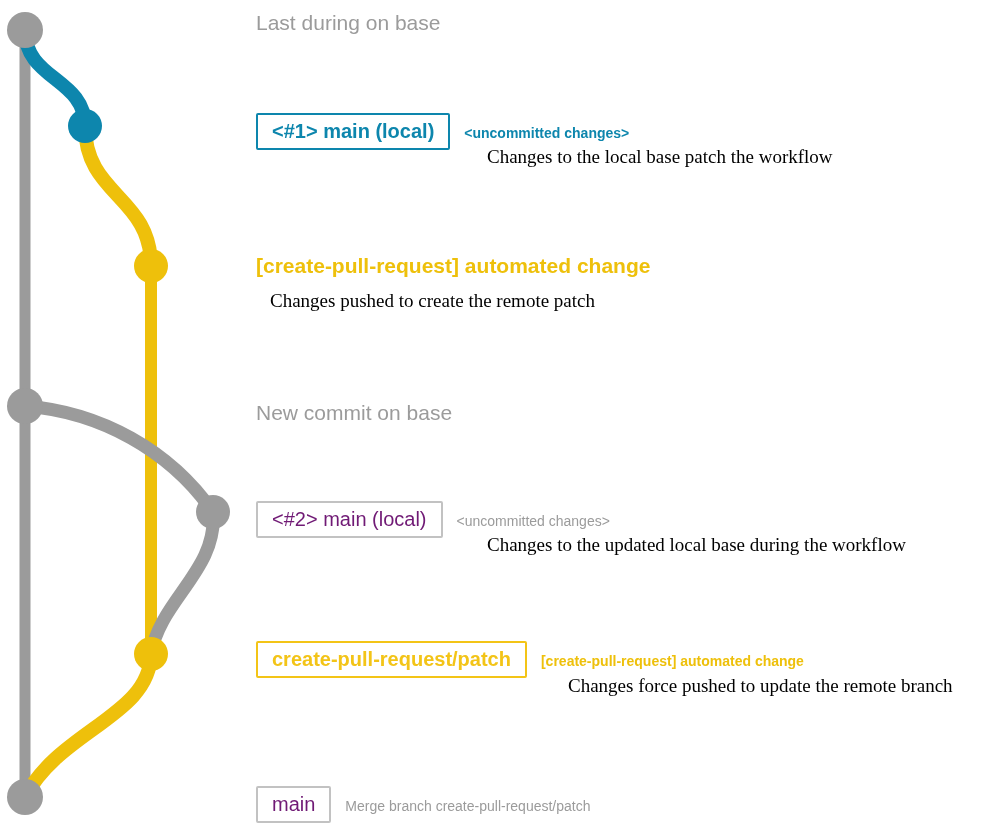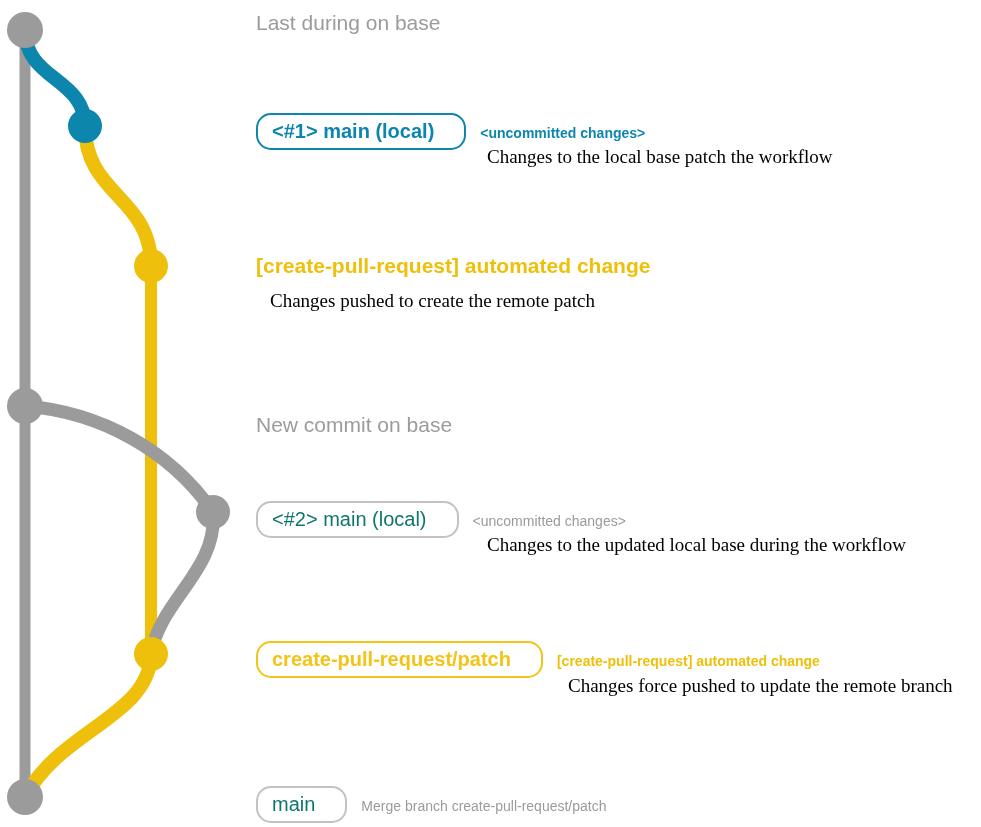--- a/index.html
+++ b/index.html
@@ -34,36 +34,36 @@
     font-size: 21px;
     font-family: "Liberation Sans", sans-serif;
     color: #9b9b9b;
     white-space: nowrap;
     line-height: 1;
   }
 
   
   .badge {
     display: inline-block;
-    border-radius: 15px;
-    padding: 6px 30px 7px 14px;
+    border-radius: 2px;
+    padding: 6px 14px 7px 14px;
     font-size: 20px;
     font-family: "Liberation Sans", sans-serif;
     white-space: nowrap;
     line-height: 1;
     box-sizing: border-box;
   }
   .badge.blue {
     border: 2px solid #0d86ad;
     color: #0d86ad;
     font-weight: bold;
   }
   .badge.gray {
     border: 2px solid #c2c2c2;
-    color: #0f766e;
+    color: #701a75;
     font-weight: normal;
   }
   .badge.yellow {
     border: 2px solid #f3c417;
     color: #f3c417;
     font-weight: bold;
   }
 
   
   .subject {
@@ -135,21 +135,21 @@
   <span class="badge blue">&lt;#1&gt; main (local)</span>
   <span class="subject blue">&lt;uncommitted changes&gt;</span>
 </div>
 <div class="note" style="left:487px; top:147px;">Changes to the local base patch the workflow</div>
 
 <div class="row" style="left:256px; top:255px;">
   <span class="subject-solo yellow">[create-pull-request] automated change</span>
 </div>
 <div class="note" style="left:270px; top:291px;">Changes pushed to create the remote patch</div>
 
-<div class="row" style="left:256px; top:414px;">
+<div class="row" style="left:256px; top:402px;">
   <span class="plain-heading">New commit on base</span>
 </div>
 
 <div class="row" style="left:256px; top:497px;">
   <span class="badge gray">&lt;#2&gt; main (local)</span>
   <span class="subject gray">&lt;uncommitted changes&gt;</span>
 </div>
 <div class="note" style="left:487px; top:535px;">Changes to the updated local base during the workflow</div>
 
 <div class="row" style="left:256px; top:637px;">

